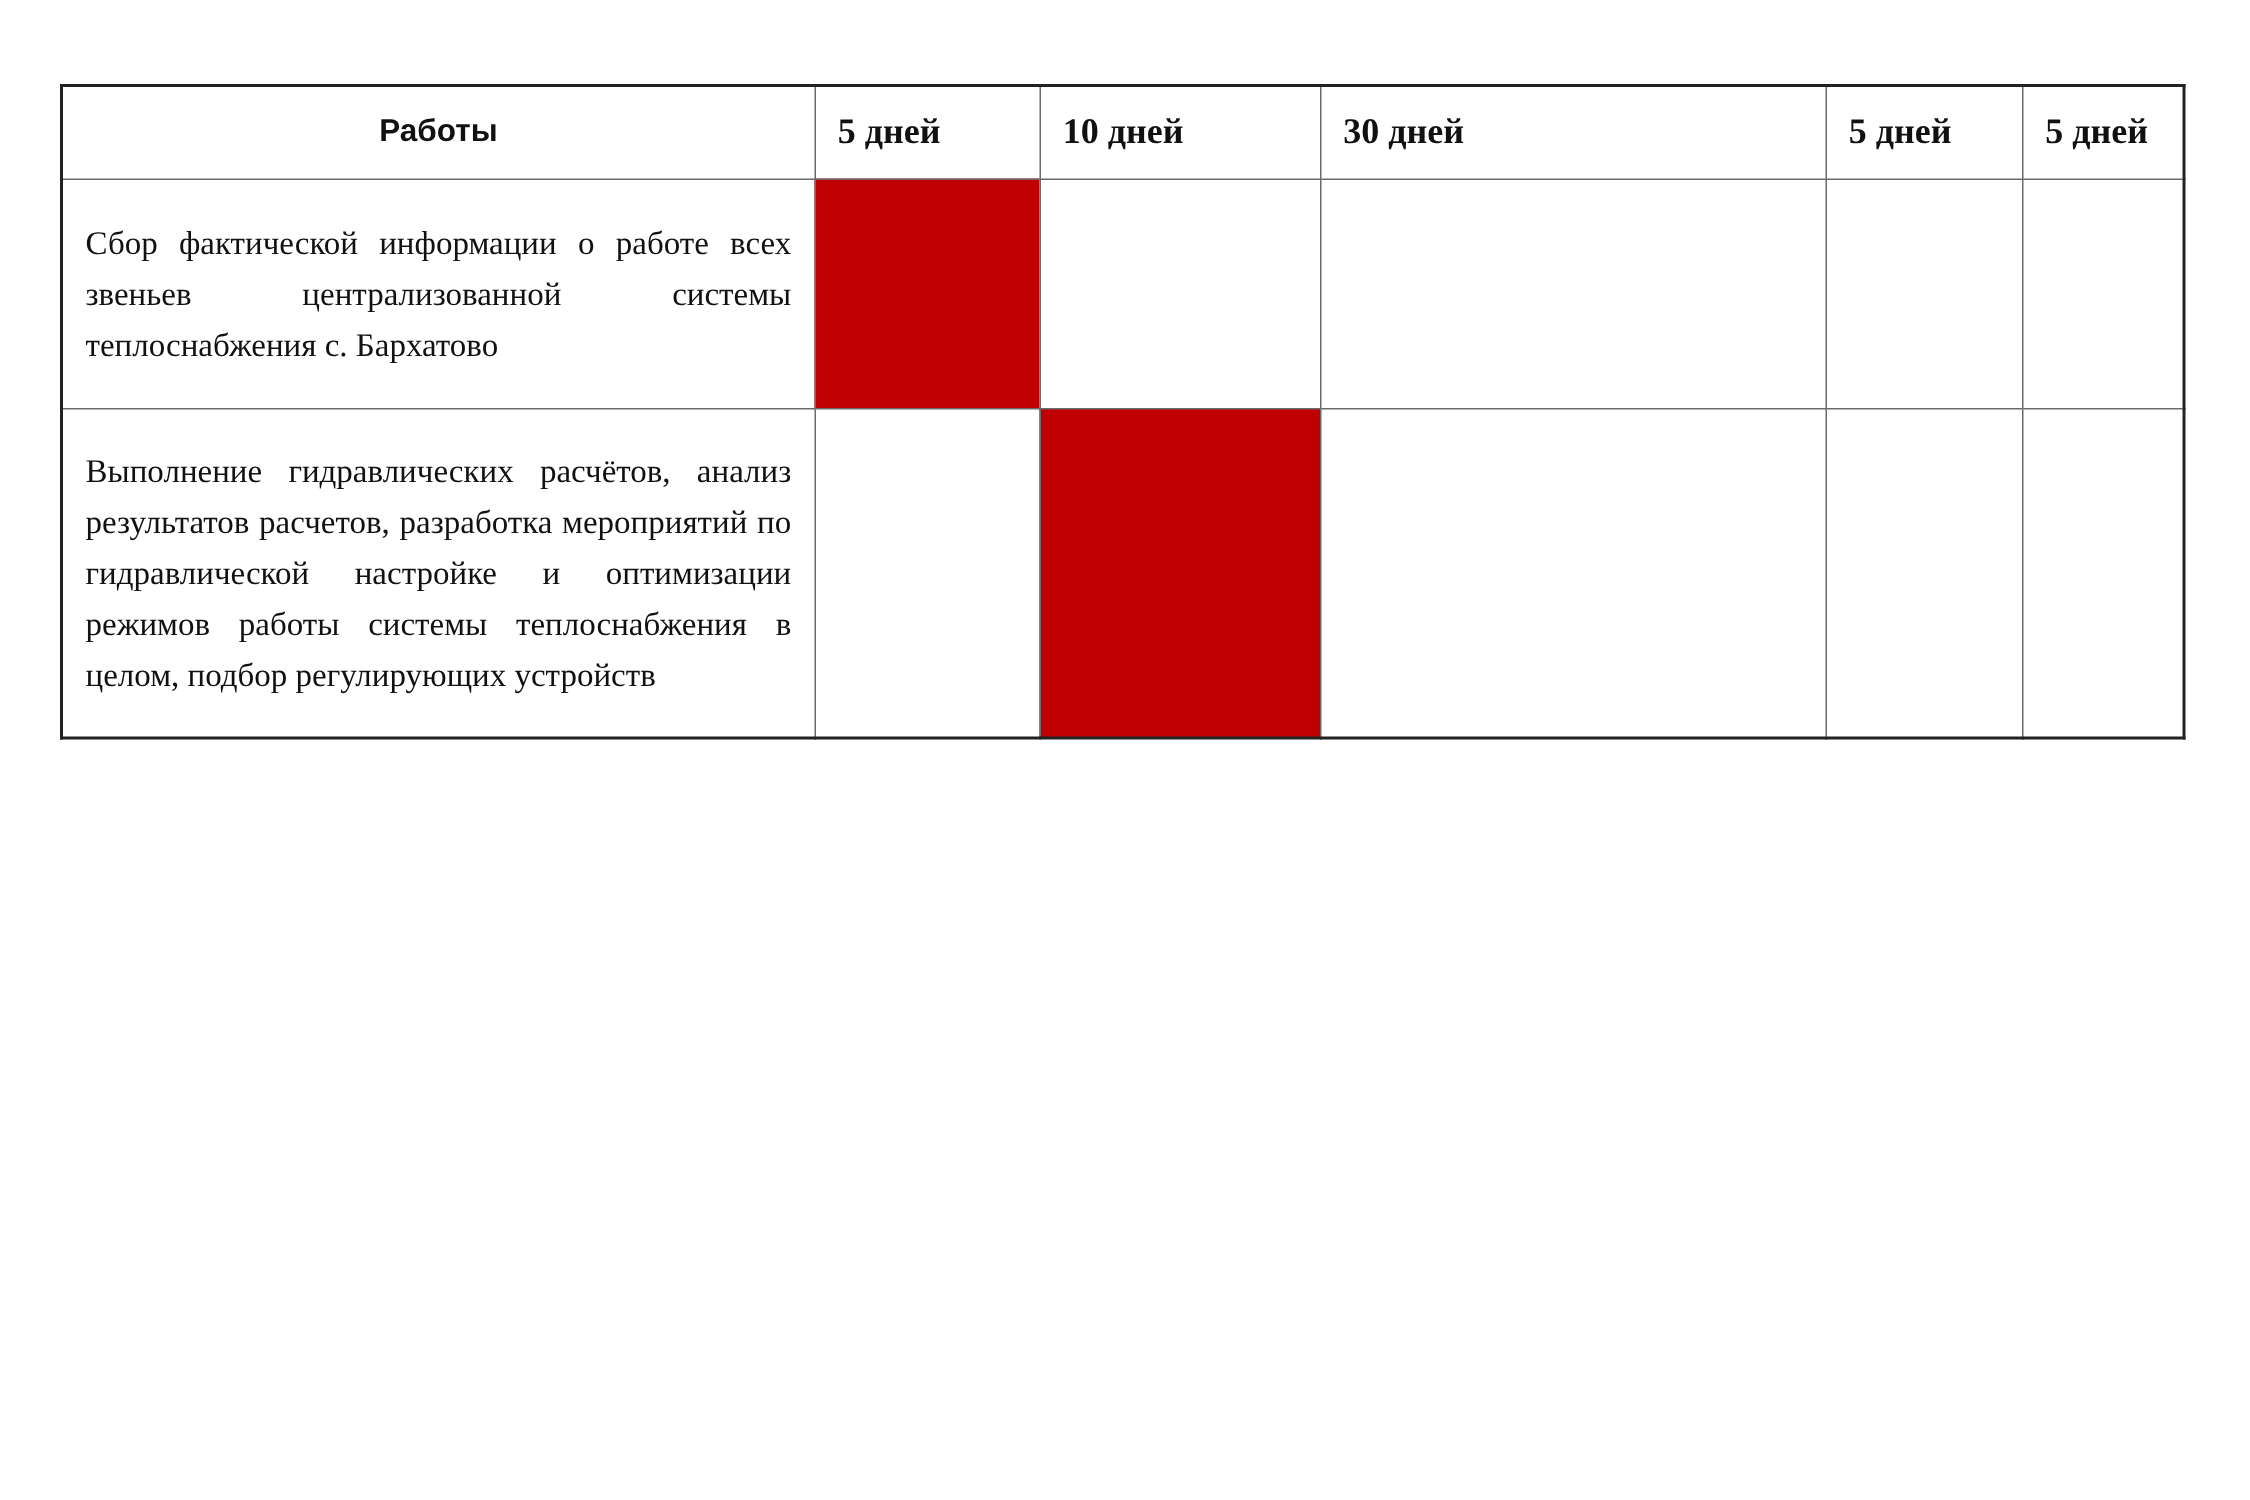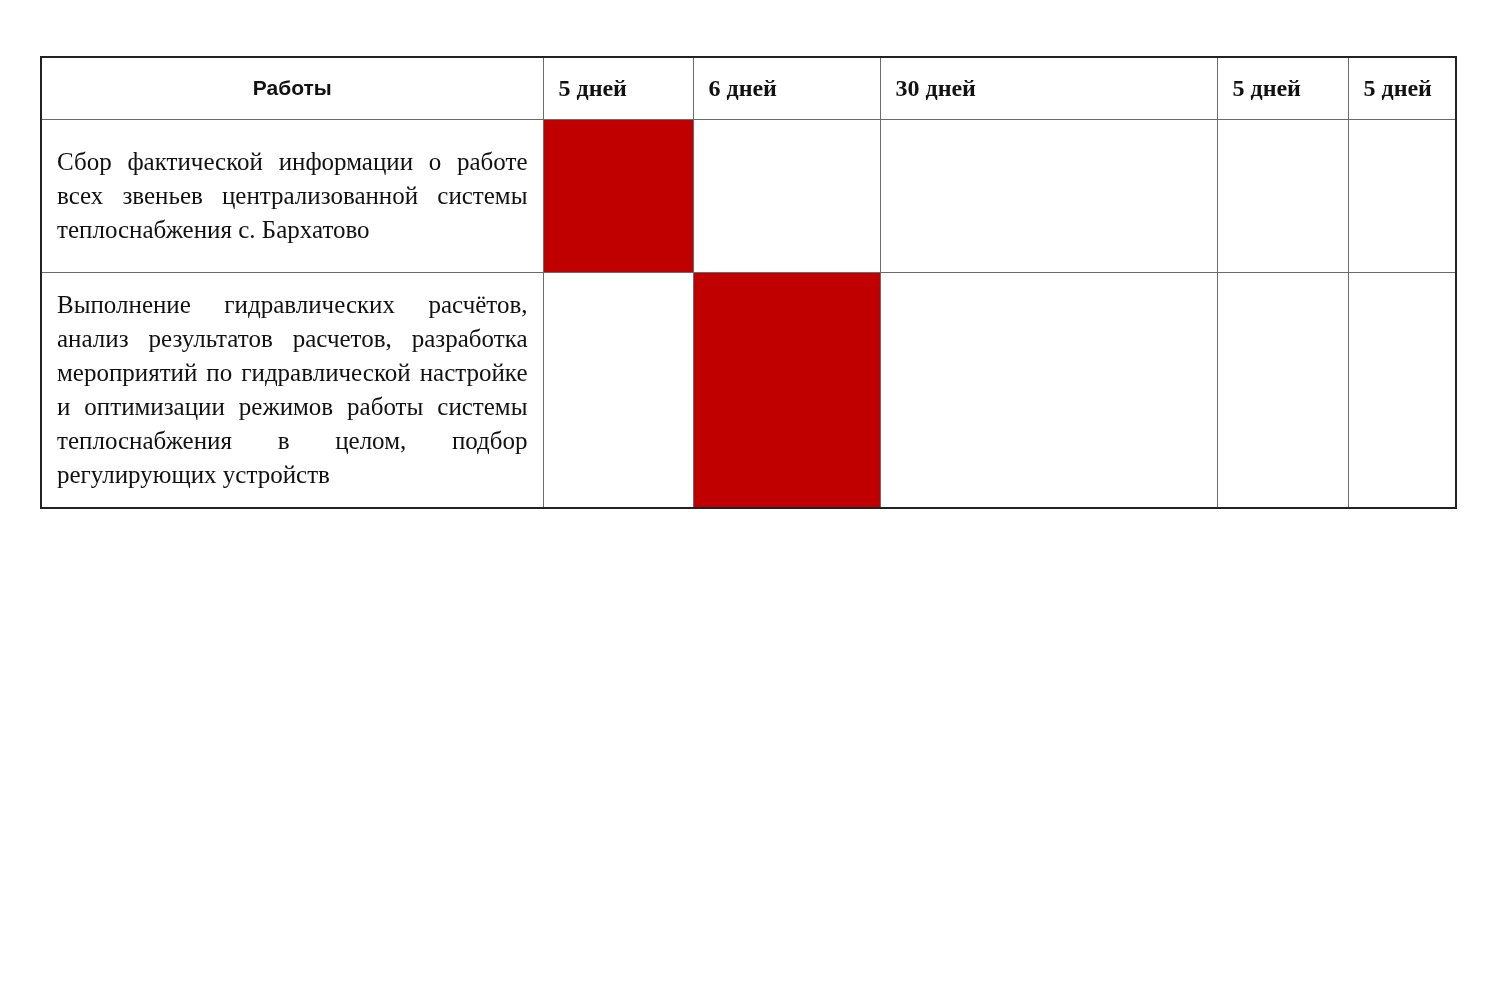--- a/index.html
+++ b/index.html
@@ -19,21 +19,21 @@
     font-weight: bold; font-size: 21px; color: #111;
     text-align: center; padding-top: 4px;
   }
   th.dur {
     font-family: "Liberation Serif", serif;
     font-weight: bold; font-size: 24px; color: #111;
     text-align: left; vertical-align: top; padding-top: 6px;
   }
   td.task {
     font-family: "Liberation Serif", serif;
-    font-size: 25px; line-height: 34px; color: #111;
+    font-size: 22px; line-height: 34px; color: #111;
     text-align: justify; text-align-last: left;
     padding: 0 14px 0 14px;
   }
   td.cell.active { background: #c00000; }
 </style>
 </head>
 <body>
 
 <table class="gantt">
   <colgroup>
@@ -41,21 +41,21 @@
     <col style="width:150px">
     <col style="width:187px">
     <col style="width:337px">
     <col style="width:131px">
     <col style="width:108px">
   </colgroup>
   <tbody>
       <tr style="height:62px">
     <th class="works">Работы</th>
     <th class="dur">5 дней</th>
-    <th class="dur">6 дней</th>
+    <th class="dur">10 дней</th>
     <th class="dur">30 дней</th>
     <th class="dur">5 дней</th>
     <th class="dur">5 дней</th>
   </tr>
   <tr style="height:153px">
     <td class="task">Сбор фактической информации о работе всех звеньев централизованной системы теплоснабжения с. Бархатово</td>
     <td class="cell active"></td>
     <td class="cell"></td>
     <td class="cell"></td>
     <td class="cell"></td>

